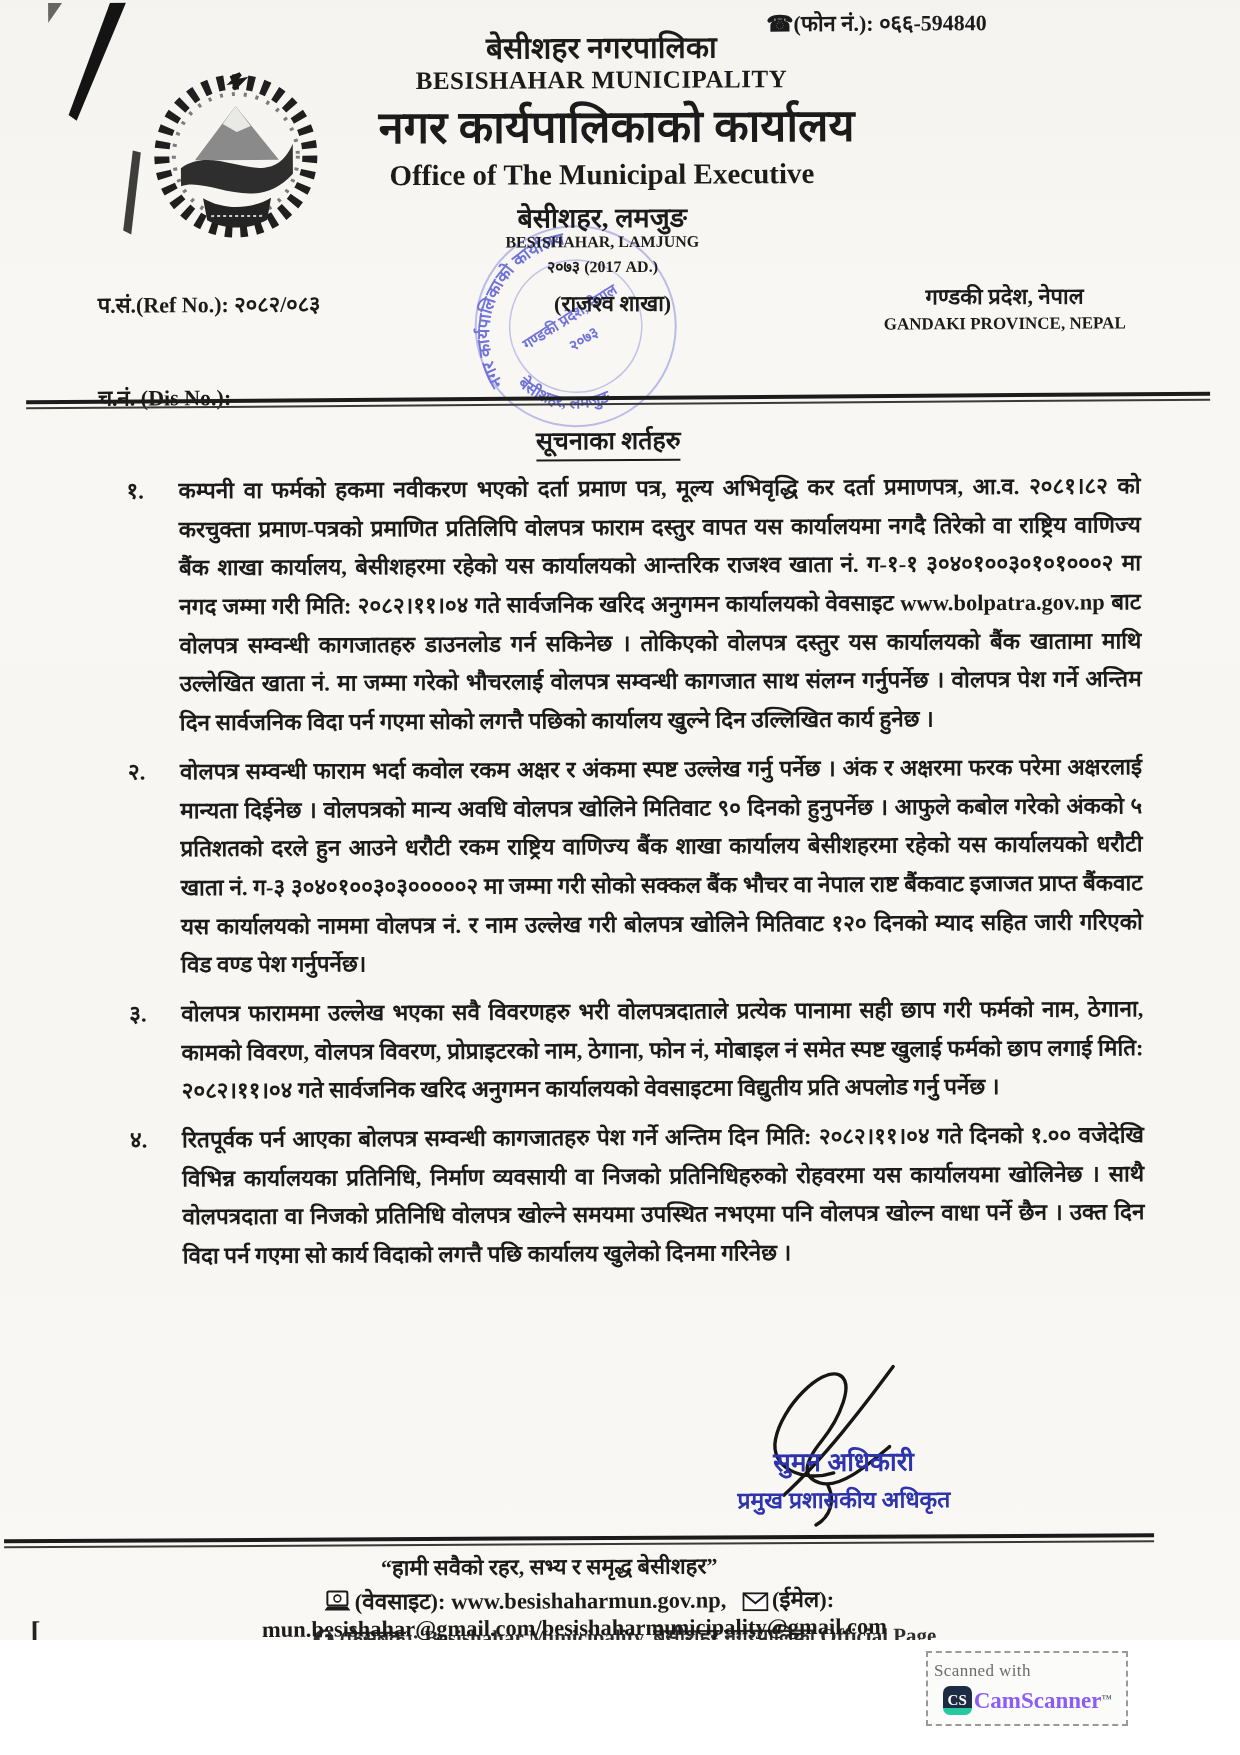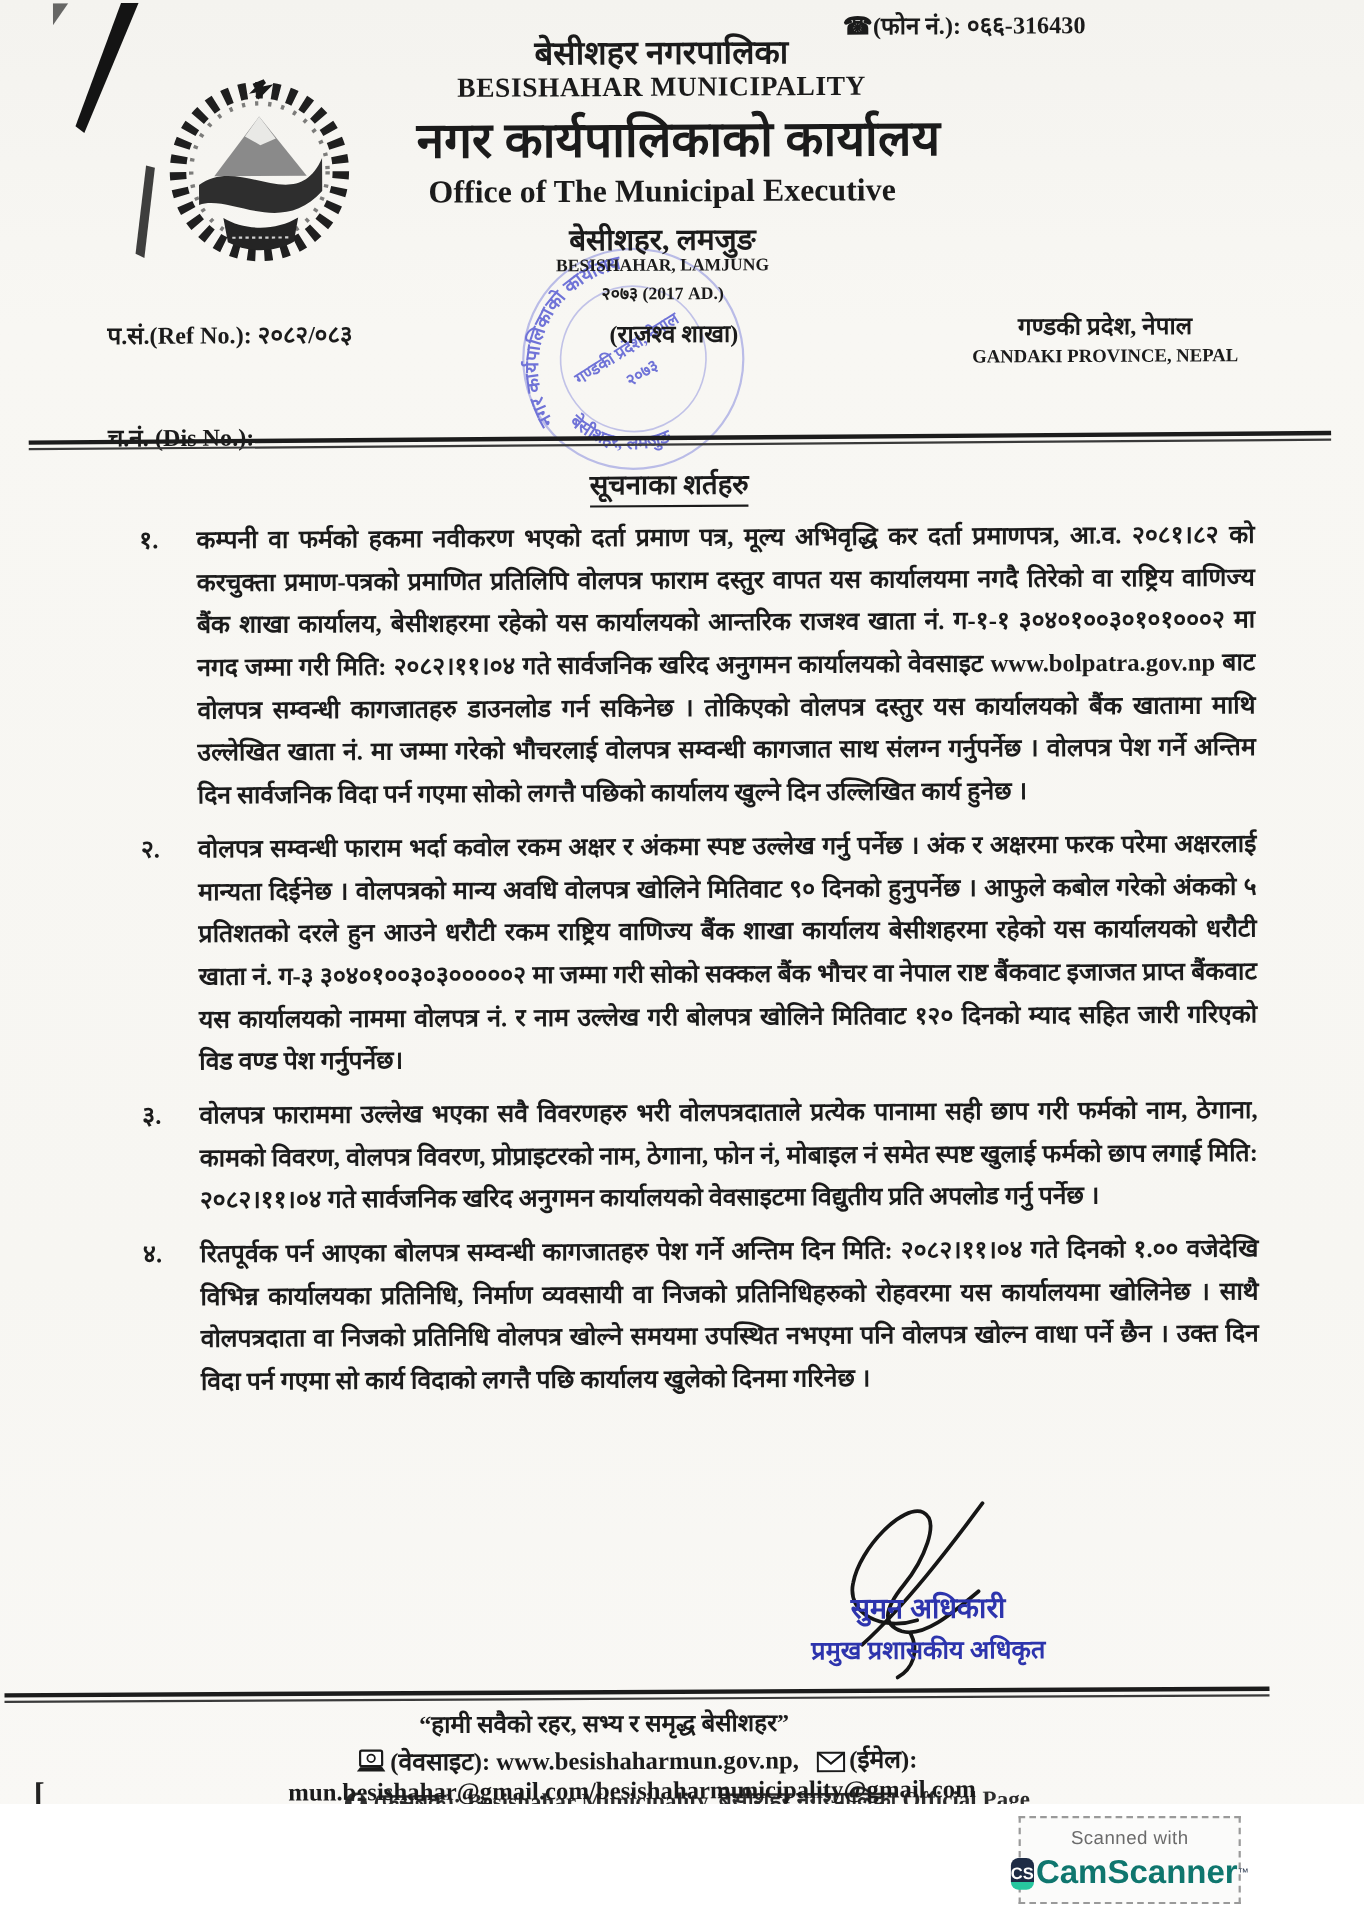--- a/index.html
+++ b/index.html
@@ -49,28 +49,28 @@
   .fb-line .ic{vertical-align:-5px;margin-right:5px;}
   
   .logo{left:146px;top:46px;}
   .stamp{left:452px;top:204px;opacity:.78;}
   
   .artifact-corner{left:52px;top:0px;}
   .bracket-mark{left:26px;top:1612px;font-size:30px;font-weight:700;color:#222;}
   
   .cs-white{position:absolute;left:0;top:1640px;width:1240px;height:115px;background:#ffffff;}
   .cs-badge{position:absolute;left:926px;top:1651px;width:186px;border:2px dashed #9a9a9a;
-            background:#fbfbfa;padding:8px 6px 9px 6px;text-align:center;
-            font-family:Liberation Sans, sans-serif;}
+            background:#fbfbfa;padding:8px 6px 9px 6px;
+            font-family:Liberation Serif, serif;}
   .cs-line1{font-size:17px;color:#6b6b6b;letter-spacing:.4px;}
   .cs-row{display:flex;align-items:center;justify-content:center;margin-top:5px;gap:2px;}
   .cs-logo{width:29px;height:29px;border-radius:7px;color:#fff;font-weight:700;font-size:15px;
            display:flex;align-items:center;justify-content:center;
            background:linear-gradient(180deg,#1d2b45 76%,#27c79f 76%);}
-  .cs-brand{font-size:30px;font-weight:700;color:#0f766e;}
+  .cs-brand{font-size:23px;font-weight:700;color:#8b5cf6;}
   .cs-tm{font-size:10px;color:#24324a;vertical-align:super;}
 </style>
 </head>
 <body>
 
 <div id="page">
   <div id="paper"></div>
   <div id="tilt">
 
     <svg class="abs artifact-corner" width="110" height="250" viewBox="0 0 110 250">
@@ -105,21 +105,21 @@
         <text font-size="16" font-weight="700">
           <textPath href="#st-arc-bottom">बेसीशहर, लमजुङ</textPath>
         </text>
         <text x="126" y="116" font-size="15" font-weight="700" text-anchor="middle">गण्डकी प्रदेश, नेपाल</text>
         <text x="126" y="142" font-size="15" font-weight="700" text-anchor="middle">२०७३</text>
       </g>
     </svg>
 
     <div class="abs phone-line">
       <span>☎</span><span>(फोन नं.):</span>
-      <span>०६६-316430</span>
+      <span>०६६-594840</span>
     </div>
     <div class="abs ctr h-np1">बेसीशहर नगरपालिका</div>
     <div class="abs ctr h-en1">BESISHAHAR MUNICIPALITY</div>
     <div class="abs ctr h-np2">नगर कार्यपालिकाको कार्यालय</div>
     <div class="abs ctr h-en2">Office of The Municipal Executive</div>
     <div class="abs ctr h-np3">बेसीशहर, लमजुङ</div>
     <div class="abs ctr h-en3">BESISHAHAR, LAMJUNG</div>
     <div class="abs ctr h-year">२०७३ (2017 AD.)</div>
     <div class="abs ctr h-branch">(राजश्व शाखा)</div>
 

